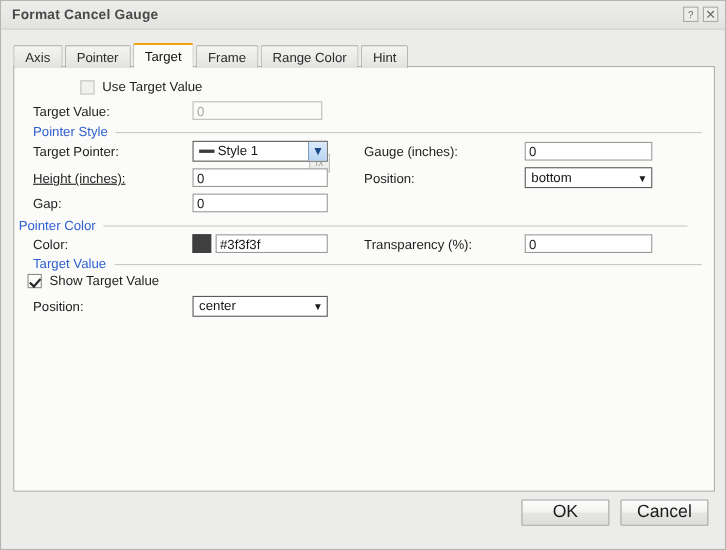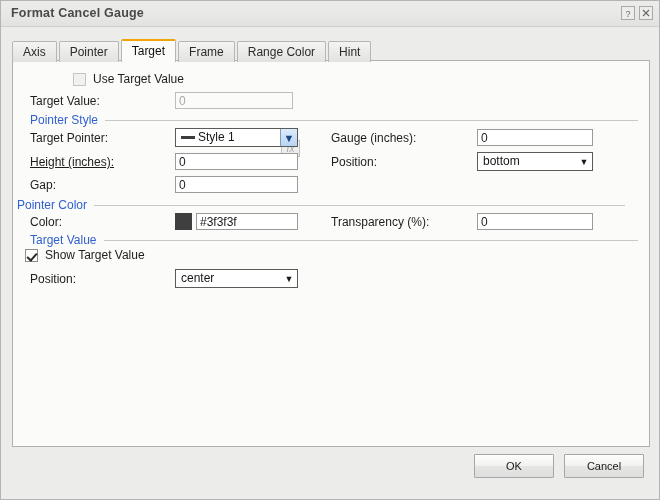--- a/index.html
+++ b/index.html
@@ -265,21 +265,21 @@
 
   
   .btn {
     position: absolute;
     box-sizing: border-box;
     width: 80px;
     height: 24px;
     border: 1px solid #a6a6a4;
     background: linear-gradient(to bottom,#fdfdfd 0%,#f2f2f0 48%,#e5e5e3 52%,#dedede 100%);
     font-family: "Liberation Sans", sans-serif;
-    font-size: 11px;
+    font-size: 16px;
     color: #1a1a1a;
     text-align: center;
     line-height: 22px;
     border-radius: 1px;
   }
 </style>
 </head>
 <body>
 
 <div class="window">

